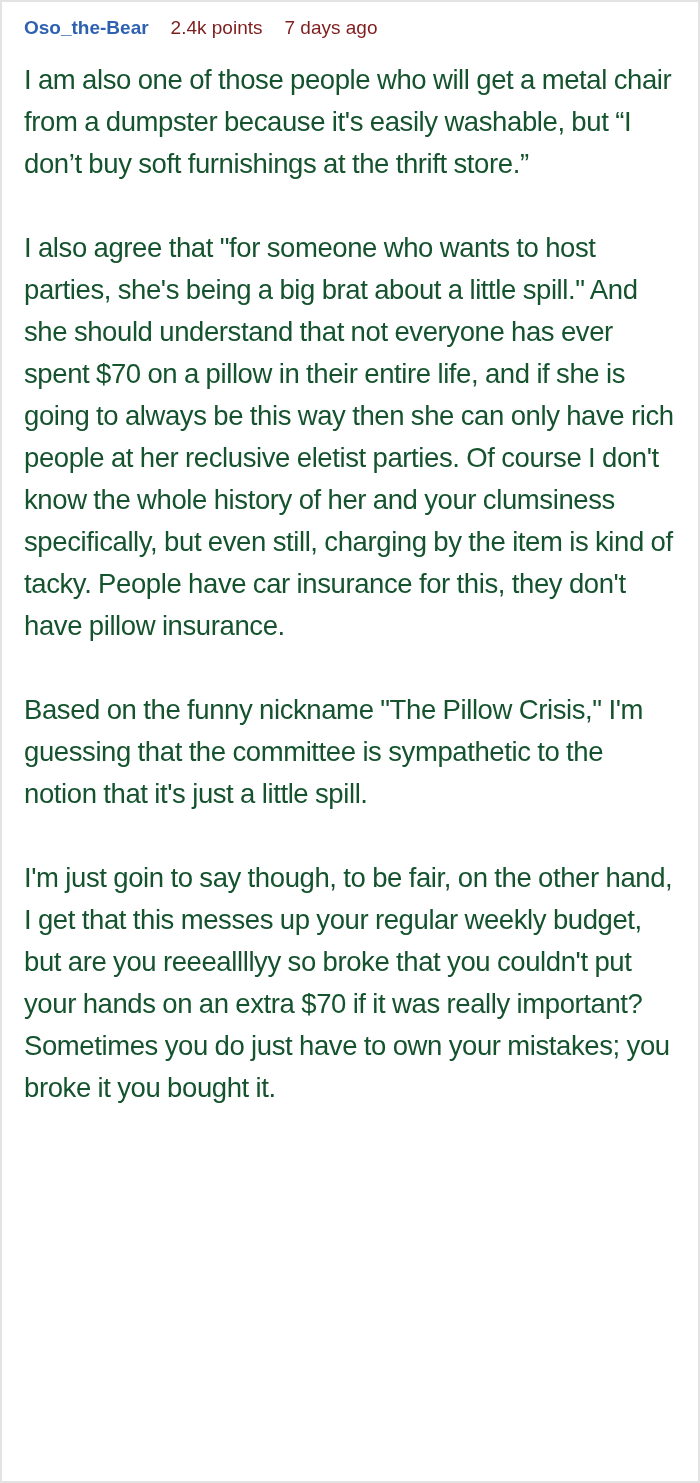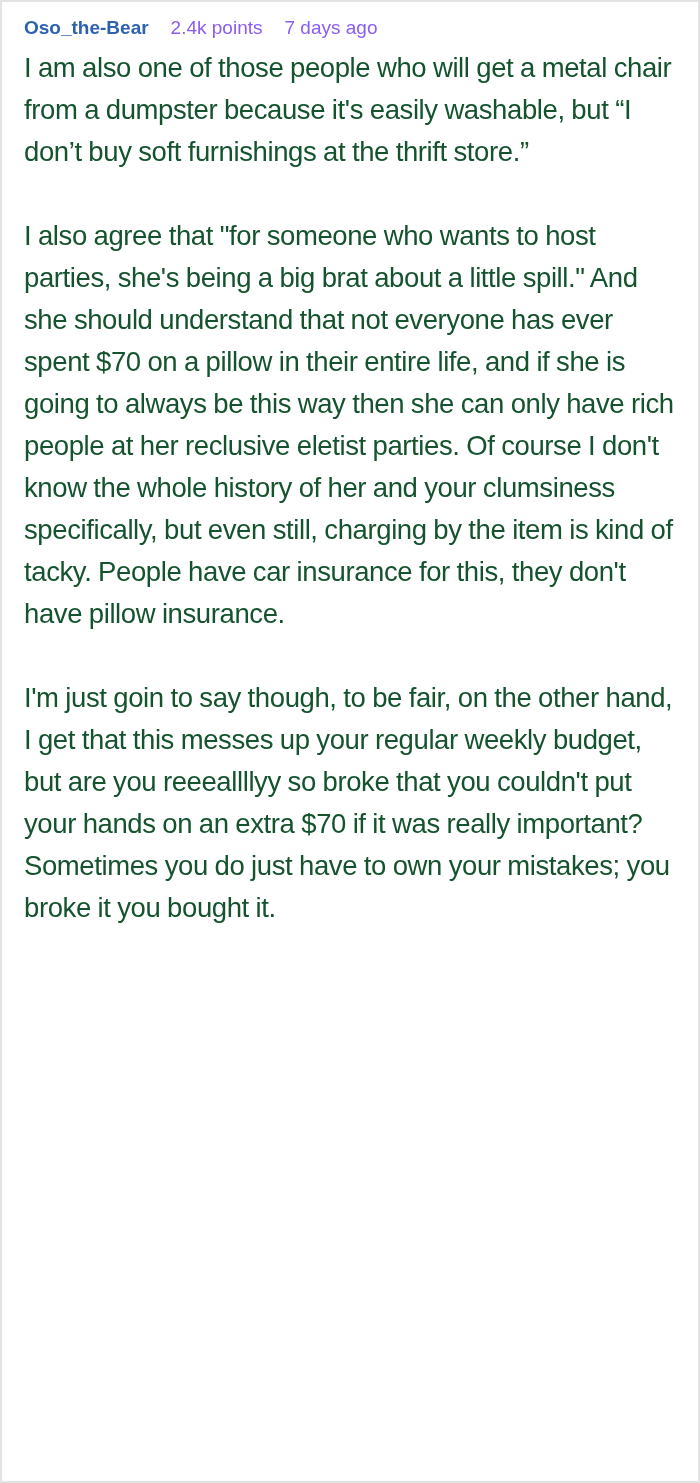--- a/index.html
+++ b/index.html
@@ -14,32 +14,32 @@
     background: #ffffff;
     border: 2px solid #e3e3e3;
     padding: 13px 22px 20px 22px;
     font-family: "Liberation Sans", "DejaVu Sans", sans-serif;
     overflow: hidden;
   }
   .comment-header {
     display: flex;
     align-items: baseline;
     gap: 22px;
-    margin: 2px 0 8px 0;
+    margin: 2px 0 20px 0;
     white-space: nowrap;
   }
   .author {
     color: #2e62b1;
     font-weight: 700;
     font-size: 19px;
     text-decoration: none;
     cursor: pointer;
   }
   .meta {
-    color: #8b5cf6;
+    color: #7f1d1d;
     font-weight: 400;
     font-size: 19px;
   }
   .comment-body p {
     margin: 0 0 42px 0;
     color: #14532d;
     font-size: 27.5px;
     line-height: 42px;
     letter-spacing: -0.4px;
     word-spacing: -0.5px;
@@ -53,15 +53,16 @@
 
 <div class="comment-card">
   <div class="comment-header">
     <a class="author">Oso_the-Bear</a>
     <span class="meta">2.4k points</span>
     <span class="meta">7 days ago</span>
   </div>
   <div class="comment-body">
     <p>I am also one of those people who will get a metal chair from a dumpster because it's easily washable, but “I don’t buy soft furnishings at the thrift store.”</p>
     <p>I also agree that "for someone who wants to host parties, she's being a big brat about a little spill." And she should understand that not everyone has ever spent $70 on a pillow in their entire life, and if she is going to always be this way then she can only have rich people at her reclusive eletist parties. Of course I don't know the whole history of her and your clumsiness specifically, but even still, charging by the item is kind of tacky. People have car insurance for this, they don't have pillow insurance.</p>
+    <p>Based on the funny nickname "The Pillow Crisis," I'm guessing that the committee is sympathetic to the notion that it's just a little spill.</p>
     <p>I'm just goin to say though, to be fair, on the other hand, I get that this messes up your regular weekly budget, but are you reeeallllyy so broke that you couldn't put your hands on an extra $70 if it was really important? Sometimes you do just have to own your mistakes; you broke it you bought it.</p>
   </div>
 </div>
 
 </body></html>

